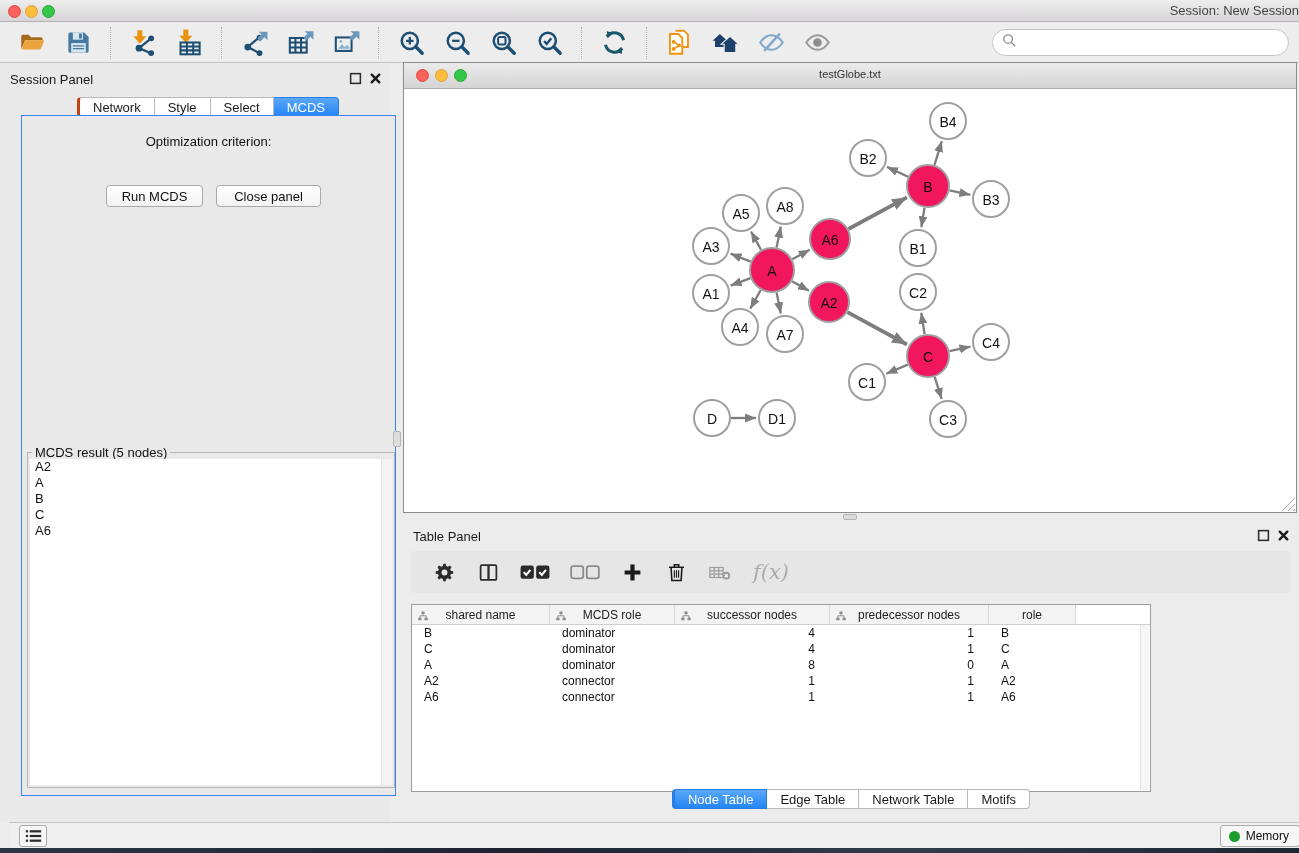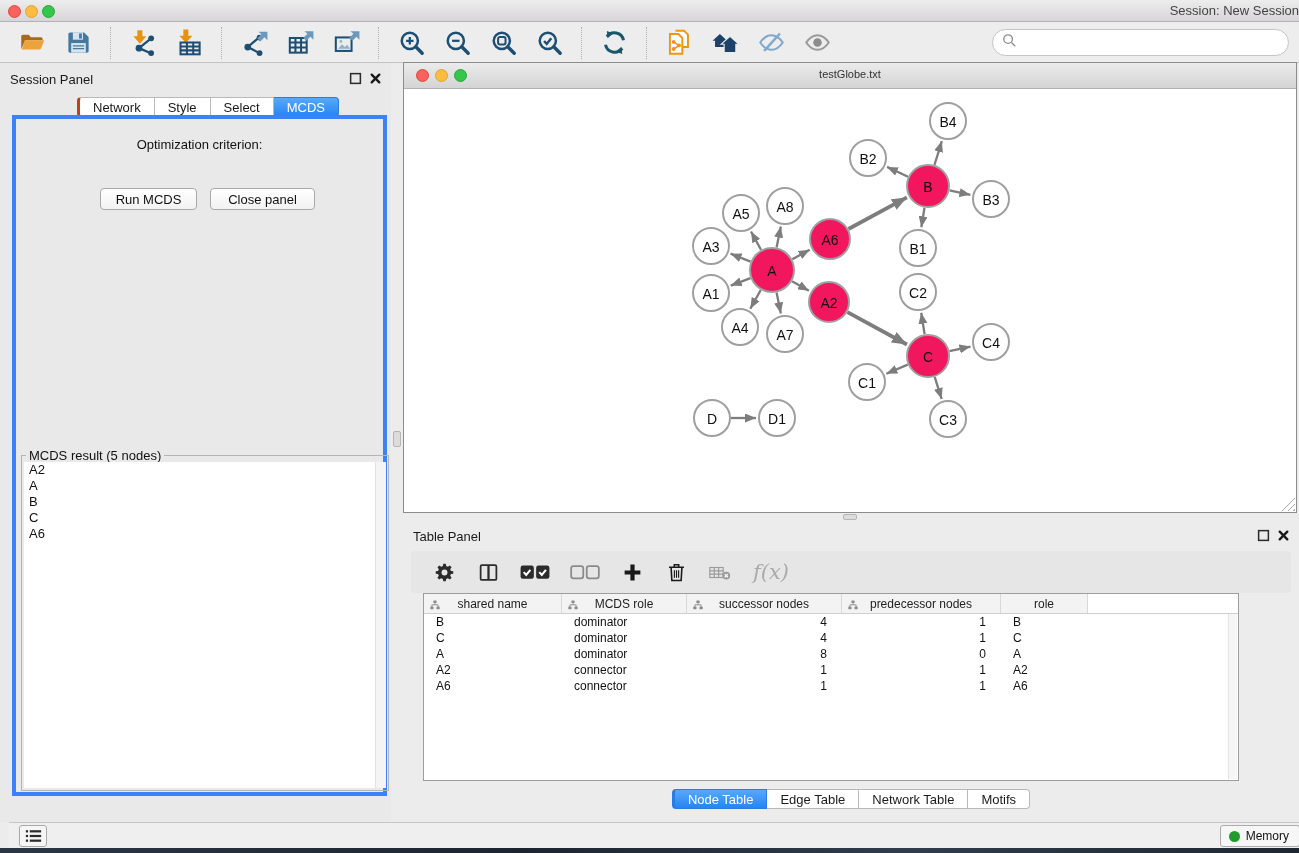--- a/index.html
+++ b/index.html
@@ -37,22 +37,22 @@
   .ph-btn { position:absolute; top:3px; width:16px; height:16px; background:transparent; border:none; cursor:pointer; padding:0; }
   .ph-btn svg { width:13px; height:13px; }
 
   .seg-tabs { position:absolute; display:flex; }
   .seg-tab { height:20px; padding:0 13px; font-size:13px; color:#1a1a1a; background:#fff;
     border:1px solid #b9b9b9; border-left:none; display:flex; align-items:center; cursor:pointer; }
   .seg-tab:first-child { border-left:3px solid #c2410c; border-radius:4px 0 0 4px; }
   .seg-tab:last-child { border-radius:0 4px 4px 0; }
   .seg-tab.active { background:linear-gradient(#5aa8f8,#2585f4); border-color:#2a7de0; color:#fff; }
 
-  .cp-inner { position:absolute; left:12px; top:52px; width:375px; height:681px;
-    border:4px solid #3b82f6; background:#e9e9e9; }
+  .cp-inner { position:absolute; left:21px; top:52px; width:375px; height:681px;
+    border:1px solid #3b82f6; background:#e9e9e9; }
   .opt-label { position:absolute; left:0; width:100%; top:18px; text-align:center; font-size:13px; color:#111; }
   .dropdown { position:absolute; left:35px; top:40px; width:313px; height:23px; background:#fff;
     border:1px solid #ababab; border-radius:4px; display:flex; align-items:center; cursor:pointer; }
   .dropdown .dd-text { flex:1; font-size:13px; padding-left:8px; color:#111; white-space:nowrap; }
   .dd-stepper { width:19px; height:21px; border-radius:0 3px 3px 0; background:linear-gradient(#59a7f8,#2b86f5);
     display:flex; align-items:center; justify-content:center; }
   .dd-stepper svg { width:11px; height:17px; }
   .cp-btn { position:absolute; height:22px; background:linear-gradient(#ffffff,#f2f2f2);
     border:1px solid #a9a9a9; border-radius:4px; font-size:13px; color:#111; cursor:pointer;
     font-family:"Liberation Sans", sans-serif; }
@@ -87,22 +87,22 @@
   
   .table-panel { position:absolute; left:403px; top:522px; width:896px; height:300px; background:#ececec; }
   .tp-toolbar { position:absolute; left:8px; top:29px; width:880px; height:42px;
     background:#e6e6e6; border-radius:4px; display:flex; align-items:center; gap:14px; padding-left:18px; }
   .tp-btn { height:30px; min-width:30px; border:none; background:transparent; cursor:pointer;
     display:flex; align-items:center; justify-content:center; padding:0 3px; }
   .tp-btn svg { height:21px; }
   .tp-btn.wide svg { height:15px; }
   .tp-fx { font-family:"DejaVu Serif", serif; font-style:italic; font-size:21px; color:#aaa; cursor:default; padding-left:4px; }
 
-  .data-table { position:absolute; left:8px; top:71px; width:816px; height:188px;
-    background:#fff; border:1px solid #9d9d9d;margin-left:12px; }
+  .data-table { position:absolute; left:8px; top:82px; width:740px; height:188px;
+    background:#fff; border:1px solid #9d9d9d; }
   .tbl-header { display:flex; height:20px; background:#f3f3f3; border-bottom:1px solid #cfcfcf; }
   .th-cell { position:relative; height:100%; border-right:1px solid #d8d8d8;
     font-size:12px; color:#222; display:flex; align-items:center; justify-content:center; }
   .th-cell .tree-ic { position:absolute; left:6px; top:5px; width:10px; height:10px; }
   .th-fill { flex:1; background:#fff; }
   .tbl-row { display:flex; height:16px; font-size:12px; color:#111; cursor:default; }
   .td-cell { height:100%; display:flex; align-items:center; }
   .td-cell.al { padding-left:12px; }
   .td-cell.ar { justify-content:flex-end; padding-right:15px; }
   .tbl-scroll { position:absolute; top:20px; right:1px; bottom:1px; width:9px; background:#f6f6f6; border-left:1px solid #e4e4e4; }

